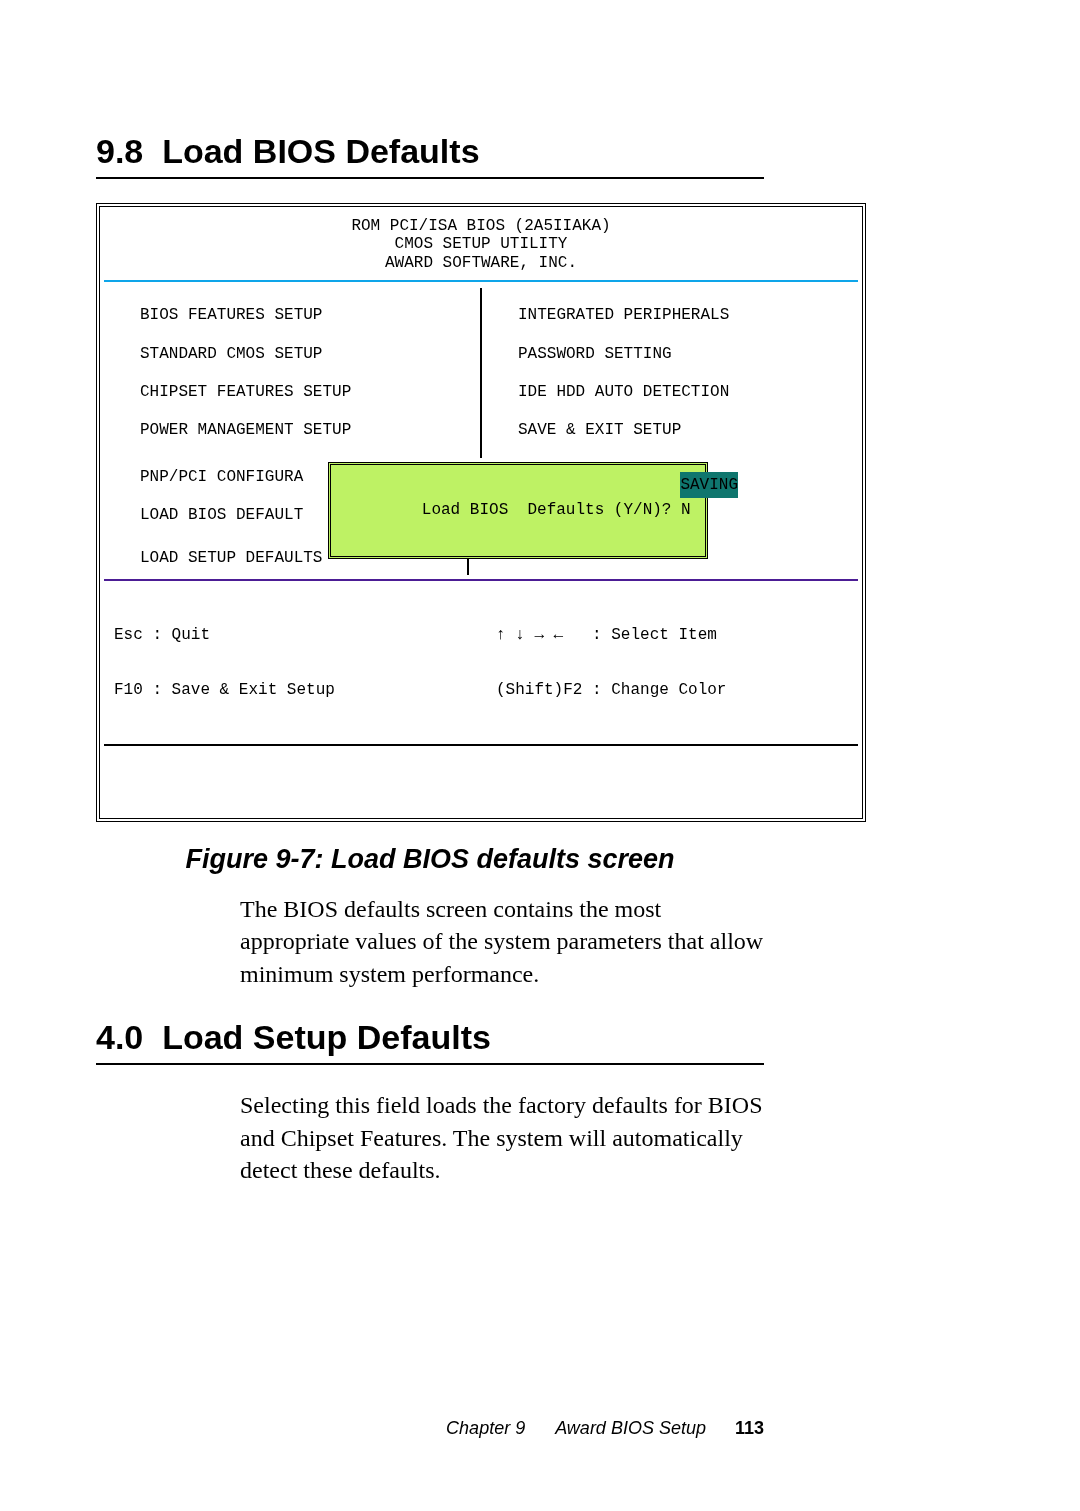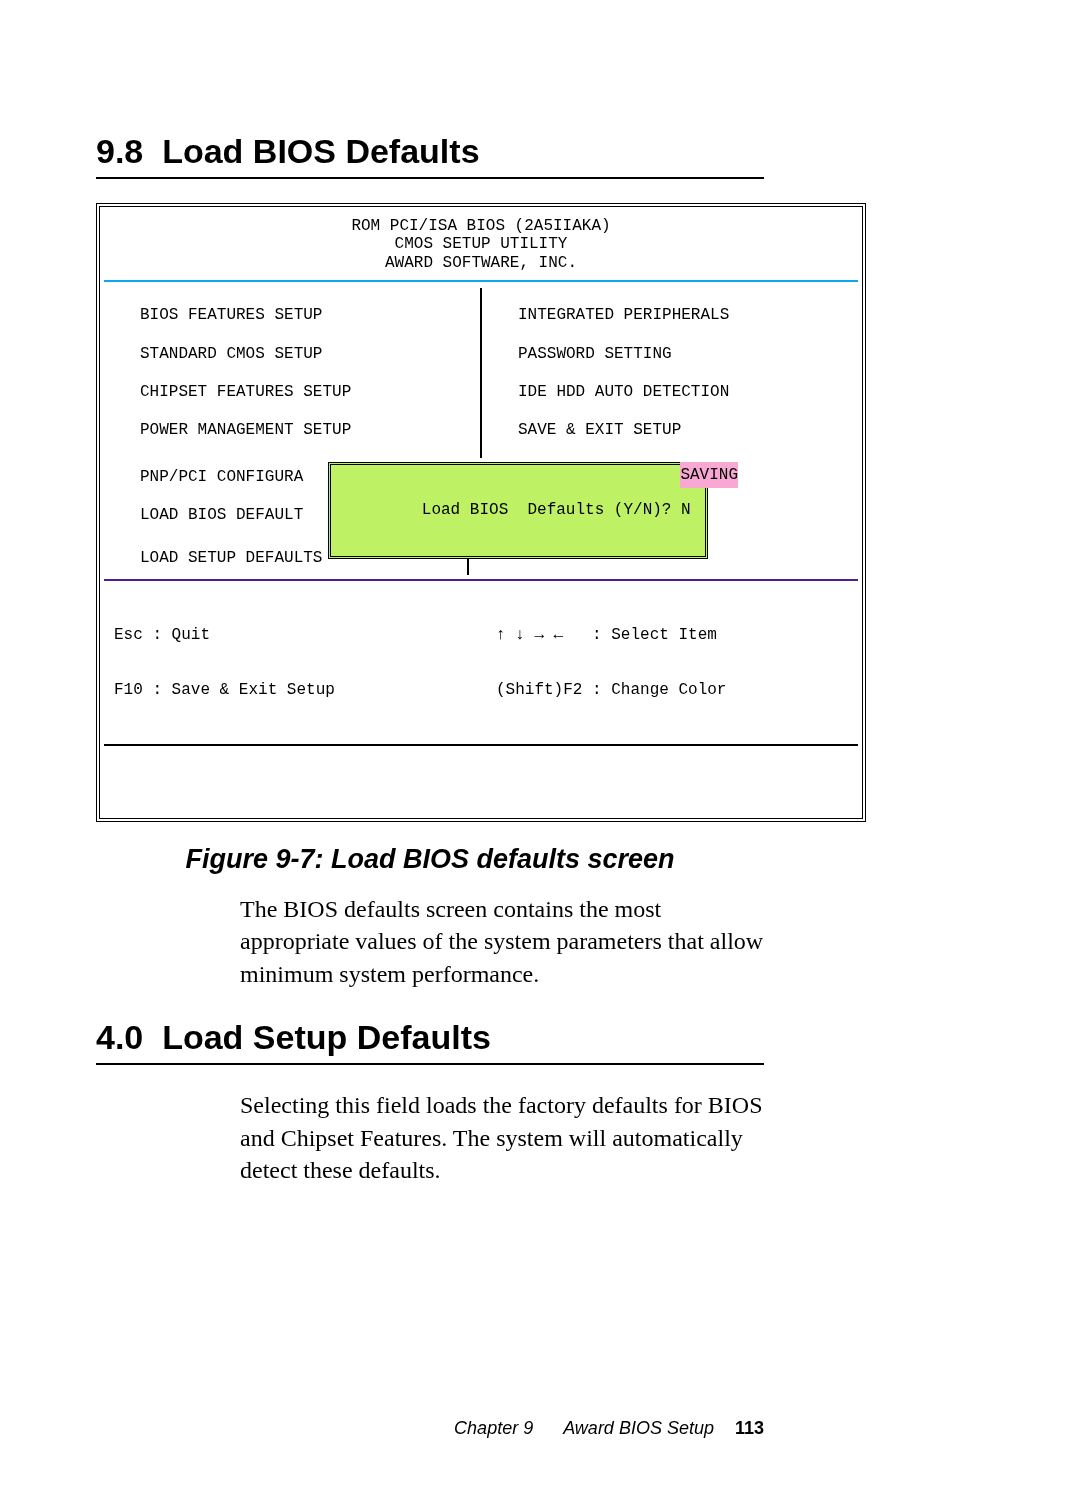--- a/index.html
+++ b/index.html
@@ -12,33 +12,33 @@
   .bios-header div { white-space: pre; }
   .menu-grid { display: flex; padding: 6px 4px 0 4px; }
   .menu-col { flex: 1; padding: 8px 12px; }
   .menu-col.left { border-right: 2px solid #000; }
   .menu-item { padding: 10px 6px 10px 24px; white-space: pre; }
   .overlap-row { position: relative; display: flex; padding: 0 4px; }
   .col-left-o { flex: 1; padding: 0 12px; }
   .col-right-o { flex: 1; padding: 0 12px; }
   .trunc { padding: 10px 6px 10px 24px; white-space: pre; }
   .dialog { position: absolute; left: 228px; top: 4px; border: 3px double #000; padding: 18px 14px; background: #bef264; font-family: "Courier New", Courier, monospace; font-size: 16px; white-space: pre; }
-  .saving { position: absolute; right: 124px; top: 4px; background: #f9a8d4; font-family: "Courier New", Courier, monospace; font-size: 16px; padding: 4px 0; }
+  .saving { position: absolute; right: 124px; top: 14px; background: #0f766e; font-family: "Courier New", Courier, monospace; font-size: 16px; padding: 4px 0; }
   .bottom-single { padding: 6px 16px 4px 40px; }
   .bottom-single .cell { display: inline-block; width: 50%; vertical-align: top; padding: 8px 0; }
   .bottom-single .cell.left { border-right: 2px solid #000; margin-left: -24px; padding-left: 24px; }
   .footer-bar { border-top: 2px solid #4c1d95; margin: 0 4px; padding: 8px 10px 8px 10px; display: flex; }
   .footer-col { flex: 1; white-space: pre; }
   .footer-col.right { padding-left: 30px; }
   .blank-footer { height: 74px; border-top: 2px solid #000; margin: 0 4px; }
   .fig-caption { text-align: center; font-family: Arial, Helvetica, sans-serif; font-weight: bold; font-style: italic; font-size: 27px; margin: 22px 0 18px 0; }
   .body-text { font-size: 24px; margin: 0 0 28px 144px; max-width: 740px; line-height: 1.35; }
   .page-footer { position: absolute; bottom: 72px; right: 96px; font-family: Arial, Helvetica, sans-serif; font-size: 18px; }
   .page-footer .chap { font-style: italic; }
-  .page-footer .num { font-weight: bold; margin-left: 16px; }
+  .page-footer .num { font-weight: bold; margin-left: 24px; }
 </style>
 </head>
 <body>
 
 <div class="page">
 
   <h2 class="section">
     <span>9.8</span>&nbsp;&nbsp;<span>Load BIOS Defaults</span>
   </h2>
   <hr class="rule">

